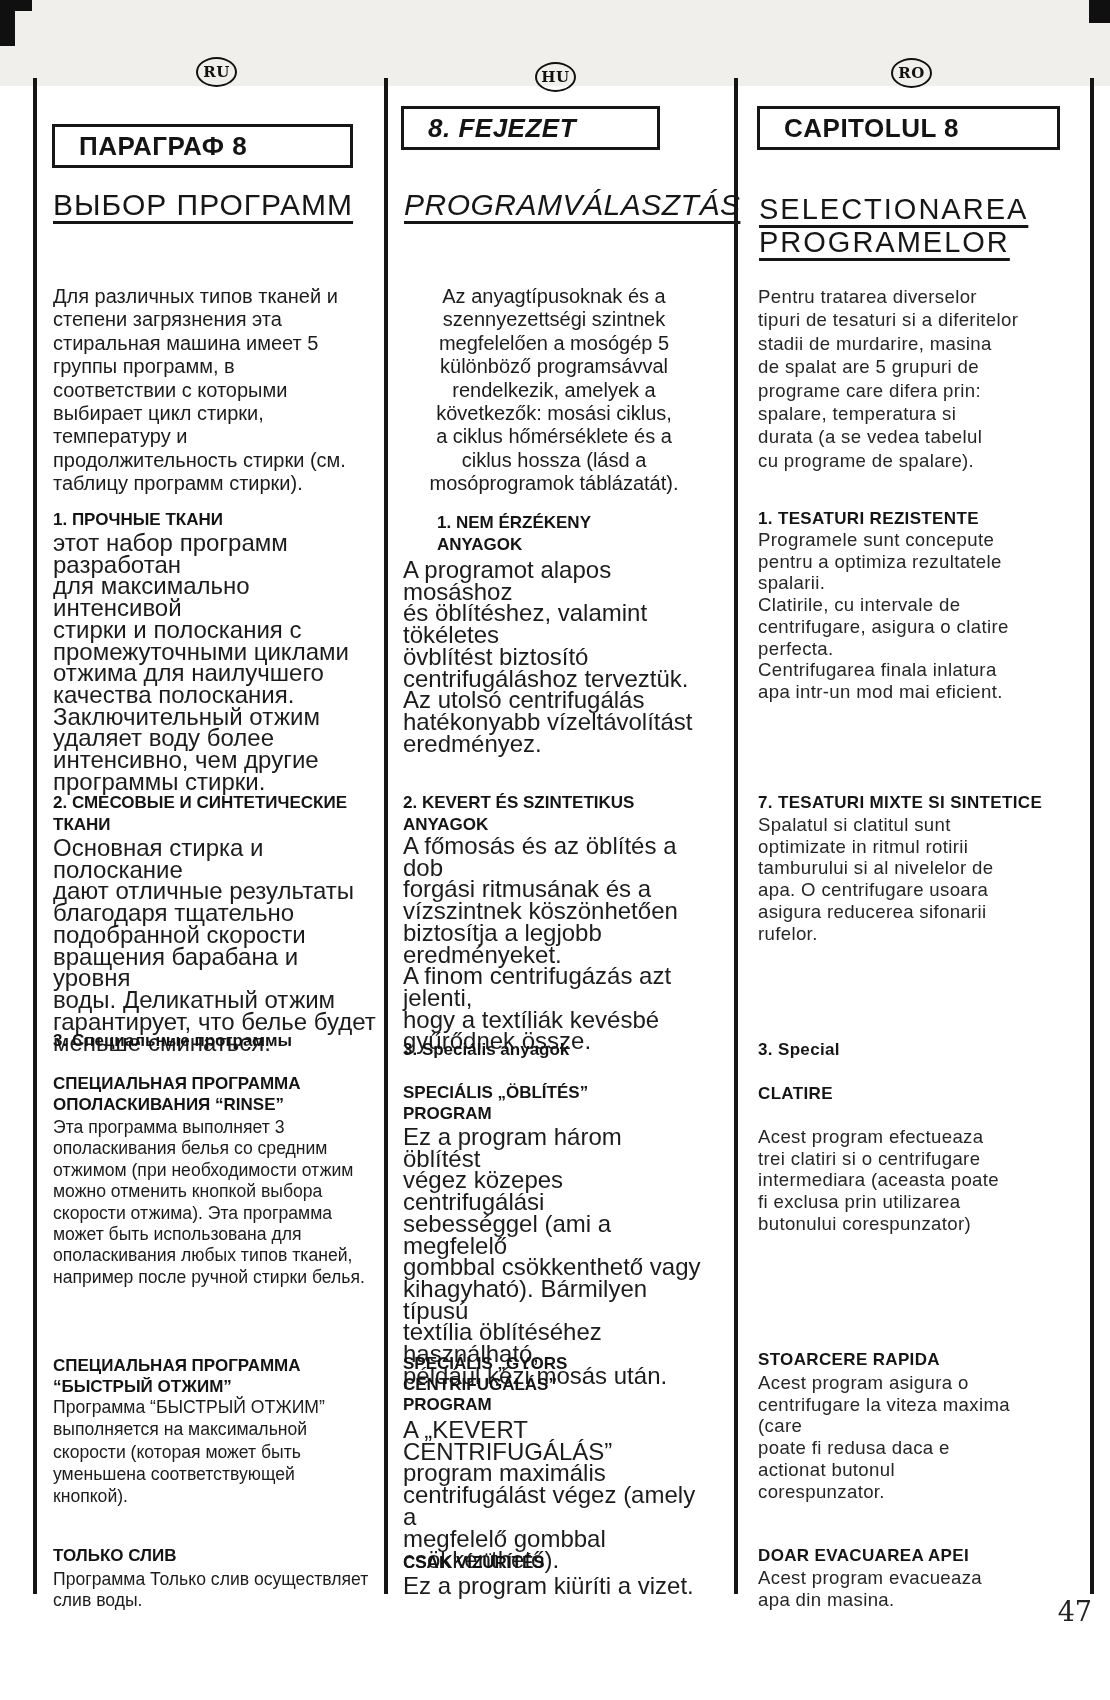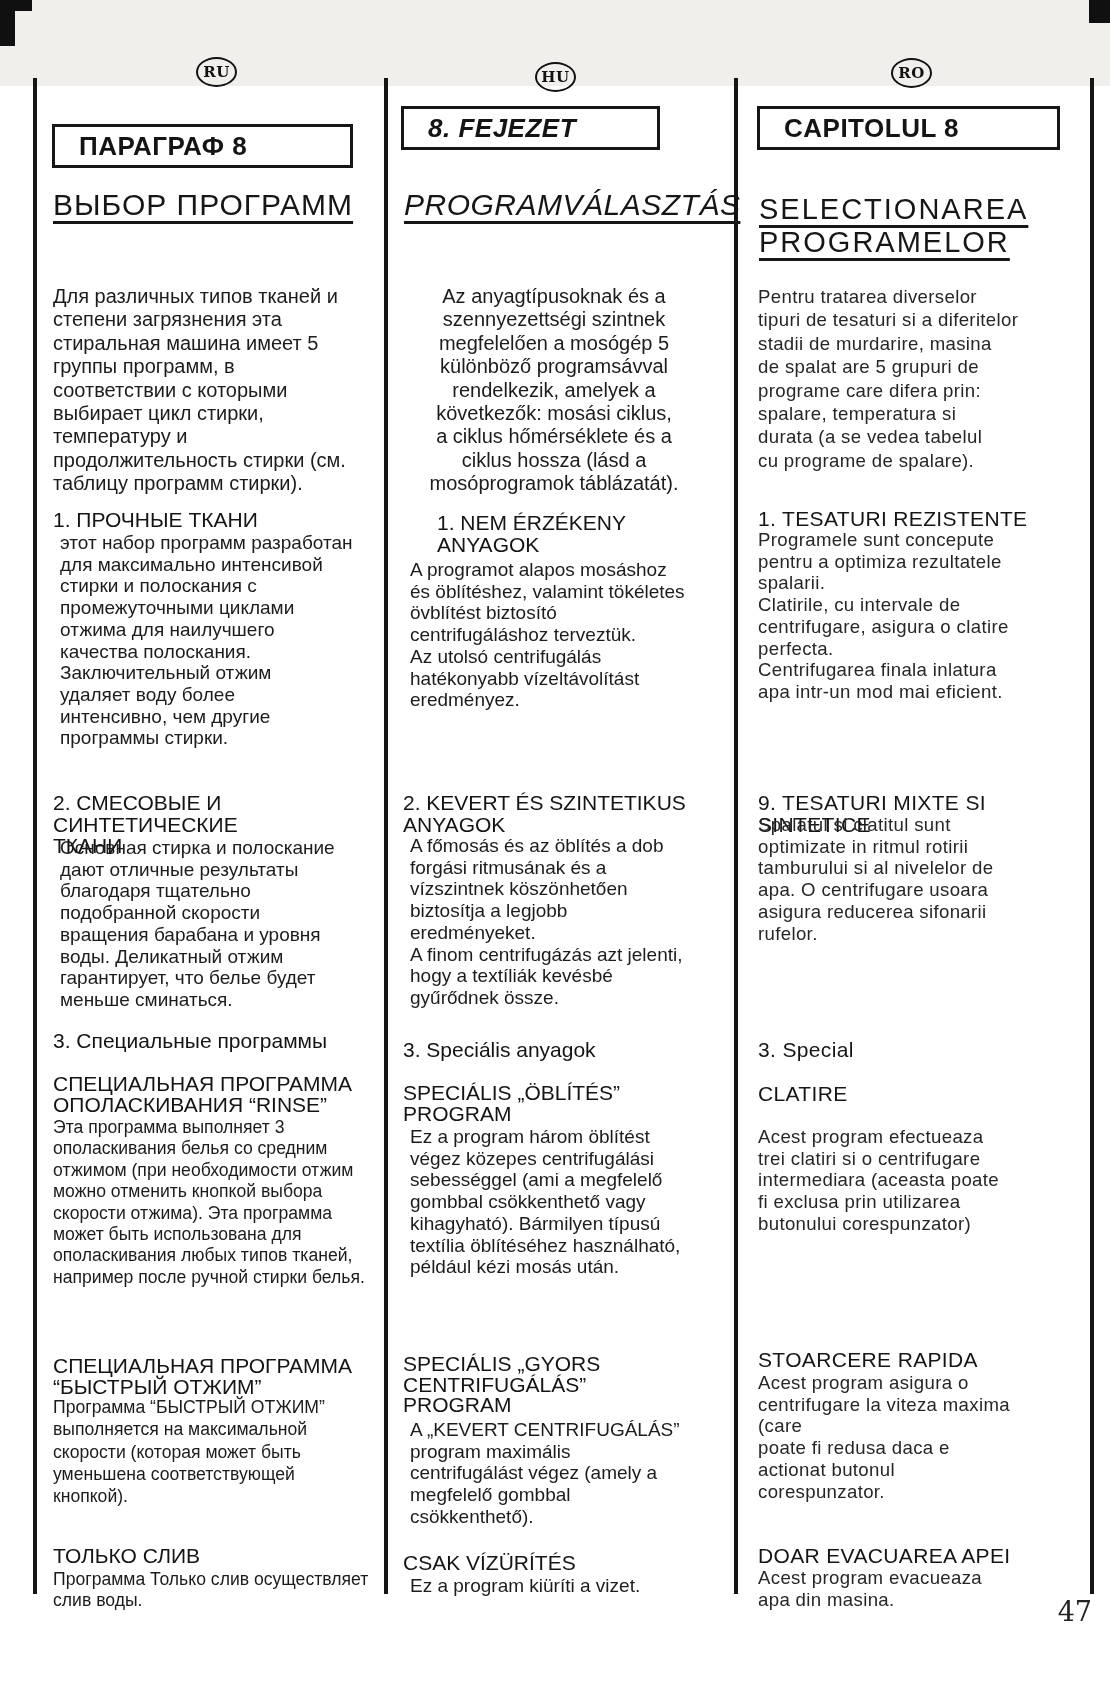--- a/index.html
+++ b/index.html
@@ -28,22 +28,22 @@
     font-weight:bold; font-size:26px; letter-spacing:0.5px; color:#141414;
     white-space:pre;
   }
   .title {
     position:absolute; font-size:30px; letter-spacing:1px; color:#161616;
     text-decoration:underline; text-decoration-thickness:2.5px; text-underline-offset:6px;
     white-space:pre-line;
   }
   .blk { position:absolute; white-space:pre-line; }
   .intro { font-size:20px; line-height:23.4px; }
-  .b    { font-size:19px;  line-height:21.7px;margin-left:7px; }
-  .h    { font-weight:normal; font-size:21px; line-height:21.5px; color:#141414; }
+  .b    { font-size:24px;  line-height:21.7px; }
+  .h    { font-weight:bold; font-size:17px; line-height:21.5px; color:#141414; }
   .sm   { font-size:17.6px; line-height:21.4px; }
   .ital { font-style:italic; }
   .ro-col { letter-spacing:0.35px; color:#262626; }
   .ro-col.h, .ro-col .h { color:#151515; }
   .ro-intro { font-size:18.6px; line-height:23.4px; }
   .ro-b { font-size:18.6px; line-height:21.7px; }
   .footer-num {
     position:absolute; font-family:"DejaVu Serif", serif; font-size:27px; color:#222;
     text-align:right;
   }
@@ -206,21 +206,21 @@
     <div class="blk h" style="left:758px;top:508px;width:332px;">1. TESATURI REZISTENTE</div>
     <div class="blk ro-b" style="left:758px;top:529px;width:332px;">Programele sunt concepute
 pentru a optimiza rezultatele
 spalarii.
 Clatirile, cu intervale de
 centrifugare, asigura o clatire
 perfecta.
 Centrifugarea finala inlatura
 apa intr-un mod mai eficient.</div>
 
-    <div class="blk h" style="left:758px;top:792px;width:332px;">9. TESATURI MIXTE SI SINTETICE</div>
+    <div class="blk h" style="left:758px;top:792px;width:332px;">7. TESATURI MIXTE SI SINTETICE</div>
     <div class="blk ro-b" style="left:758px;top:814px;width:332px;">Spalatul si clatitul sunt
 optimizate in ritmul rotirii
 tamburului si al nivelelor de
 apa. O centrifugare usoara
 asigura reducerea sifonarii
 rufelor.</div>
 
     <div class="blk h" style="left:758px;top:1039px;width:332px;">3. Special</div>
 
     <div class="blk h" style="left:758px;top:1083px;width:332px;">CLATIRE</div>

